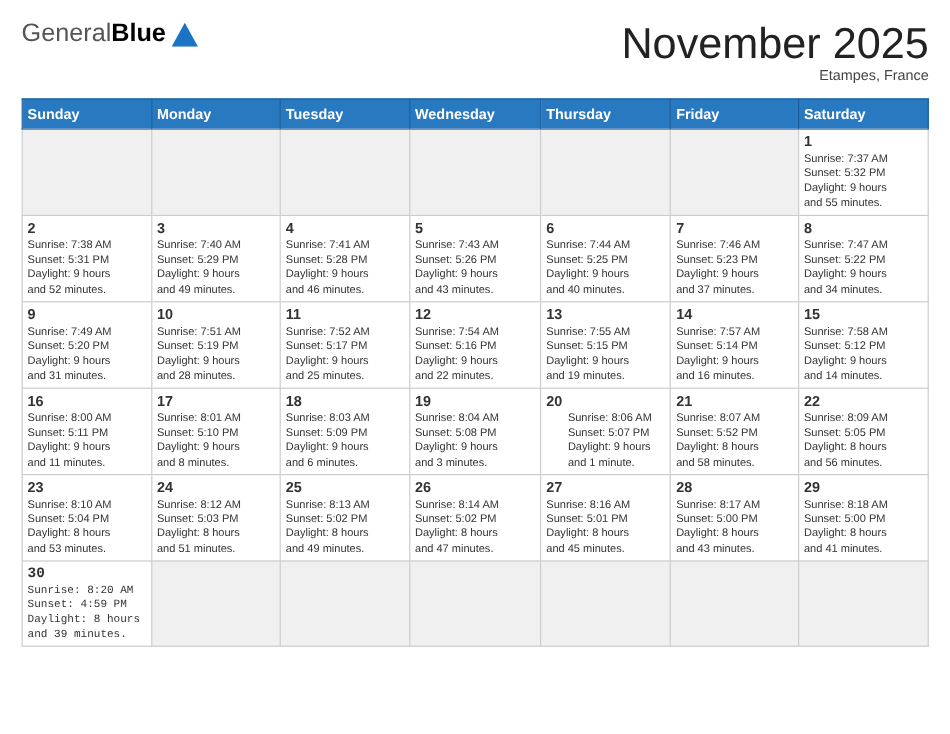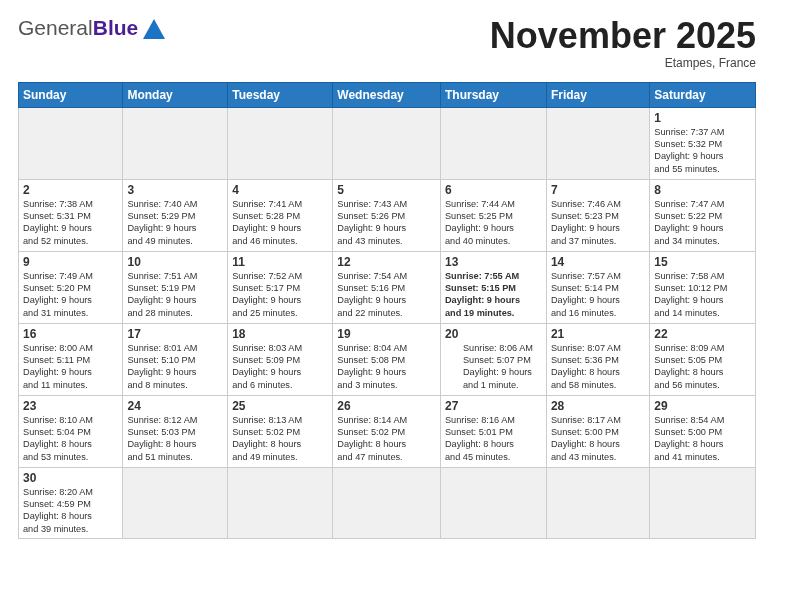--- a/index.html
+++ b/index.html
@@ -5,21 +5,21 @@
     * { box-sizing: border-box; margin: 0; padding: 0; }
     body {
       font-family: Arial, sans-serif;
       background: #fff;
       width: 792px;
       height: 612px;
       overflow: hidden;
     }
     .page {
       width: 792px;
-      padding: 16px 36px 10px 18px;
+      padding: 16px 18px 10px 18px;
     }
     .header {
       display: flex;
       justify-content: space-between;
       align-items: flex-start;
       margin-bottom: 12px;
     }
     .logo-area {
       display: flex;
       flex-direction: column;
@@ -29,29 +29,29 @@
       display: flex;
       align-items: center;
     }
     .logo-general {
       font-size: 21px;
       color: #555;
       font-weight: normal;
     }
     .logo-blue {
       font-size: 21px;
-      color: #4c1d95;
+      color: #000000;
       font-weight: bold;
     }
     .title-area {
       text-align: right;
     }
     .month-year {
       font-size: 36px;
-      font-weight: bold;
+      font-weight: normal;
       color: #222;
       line-height: 1.1;
     }
     .location {
       font-size: 12px;
       color: #444;
     }
     .calendar {
       width: 100%;
       border-collapse: collapse;
@@ -85,20 +85,21 @@
       display: block;
       margin-bottom: 1px;
     }
     .day-info {
       line-height: 1.35;
       color: #333;
       font-size: 9.2px;
     }
     .last-row td {
       height: 58px;
+      font-family: Liberation Mono, monospace;
     }
   </style>
 </head>
 <body>
 
 <div class="page">
   <div class="header">
     <div class="logo-area">
       <div class="logo-row">
         <span class="logo-general">General</span>
@@ -217,36 +218,36 @@
           </td>
           <td>
             <span class="day-number">12</span>
             <div class="day-info" style="white-space: pre-line;">Sunrise: 7:54 AM
 Sunset: 5:16 PM
 Daylight: 9 hours
 and 22 minutes.</div>
           </td>
           <td>
             <span class="day-number">13</span>
-            <div class="day-info" style="white-space: pre-line; font-weight: bold;">Sunrise: 7:55 AM
+            <div class="day-info" style="white-space: pre-line;">Sunrise: 7:55 AM
 Sunset: 5:15 PM
 Daylight: 9 hours
 and 19 minutes.</div>
           </td>
           <td>
             <span class="day-number">14</span>
             <div class="day-info" style="white-space: pre-line;">Sunrise: 7:57 AM
 Sunset: 5:14 PM
 Daylight: 9 hours
 and 16 minutes.</div>
           </td>
           <td>
             <span class="day-number">15</span>
             <div class="day-info" style="white-space: pre-line;">Sunrise: 7:58 AM
-Sunset: 10:12 PM
+Sunset: 5:12 PM
 Daylight: 9 hours
 and 14 minutes.</div>
           </td>
         </tr>
         <tr>
           <td>
             <span class="day-number">16</span>
             <div class="day-info" style="white-space: pre-line;">Sunrise: 8:00 AM
 Sunset: 5:11 PM
 Daylight: 9 hours
@@ -276,21 +277,21 @@
           <td>
             <span class="day-number">20</span>
             <div class="day-info" style="white-space: pre-line; margin-left: 18px;">Sunrise: 8:06 AM
 Sunset: 5:07 PM
 Daylight: 9 hours
 and 1 minute.</div>
           </td>
           <td>
             <span class="day-number">21</span>
             <div class="day-info" style="white-space: pre-line;">Sunrise: 8:07 AM
-Sunset: 5:36 PM
+Sunset: 5:52 PM
 Daylight: 8 hours
 and 58 minutes.</div>
           </td>
           <td>
             <span class="day-number">22</span>
             <div class="day-info" style="white-space: pre-line;">Sunrise: 8:09 AM
 Sunset: 5:05 PM
 Daylight: 8 hours
 and 56 minutes.</div>
           </td>
@@ -333,21 +334,21 @@
           </td>
           <td>
             <span class="day-number">28</span>
             <div class="day-info" style="white-space: pre-line;">Sunrise: 8:17 AM
 Sunset: 5:00 PM
 Daylight: 8 hours
 and 43 minutes.</div>
           </td>
           <td>
             <span class="day-number">29</span>
-            <div class="day-info" style="white-space: pre-line;">Sunrise: 8:54 AM
+            <div class="day-info" style="white-space: pre-line;">Sunrise: 8:18 AM
 Sunset: 5:00 PM
 Daylight: 8 hours
 and 41 minutes.</div>
           </td>
         </tr>
         <tr class="last-row">
           <td>
             <span class="day-number">30</span>
             <div class="day-info" style="white-space: pre-line;">Sunrise: 8:20 AM
 Sunset: 4:59 PM

